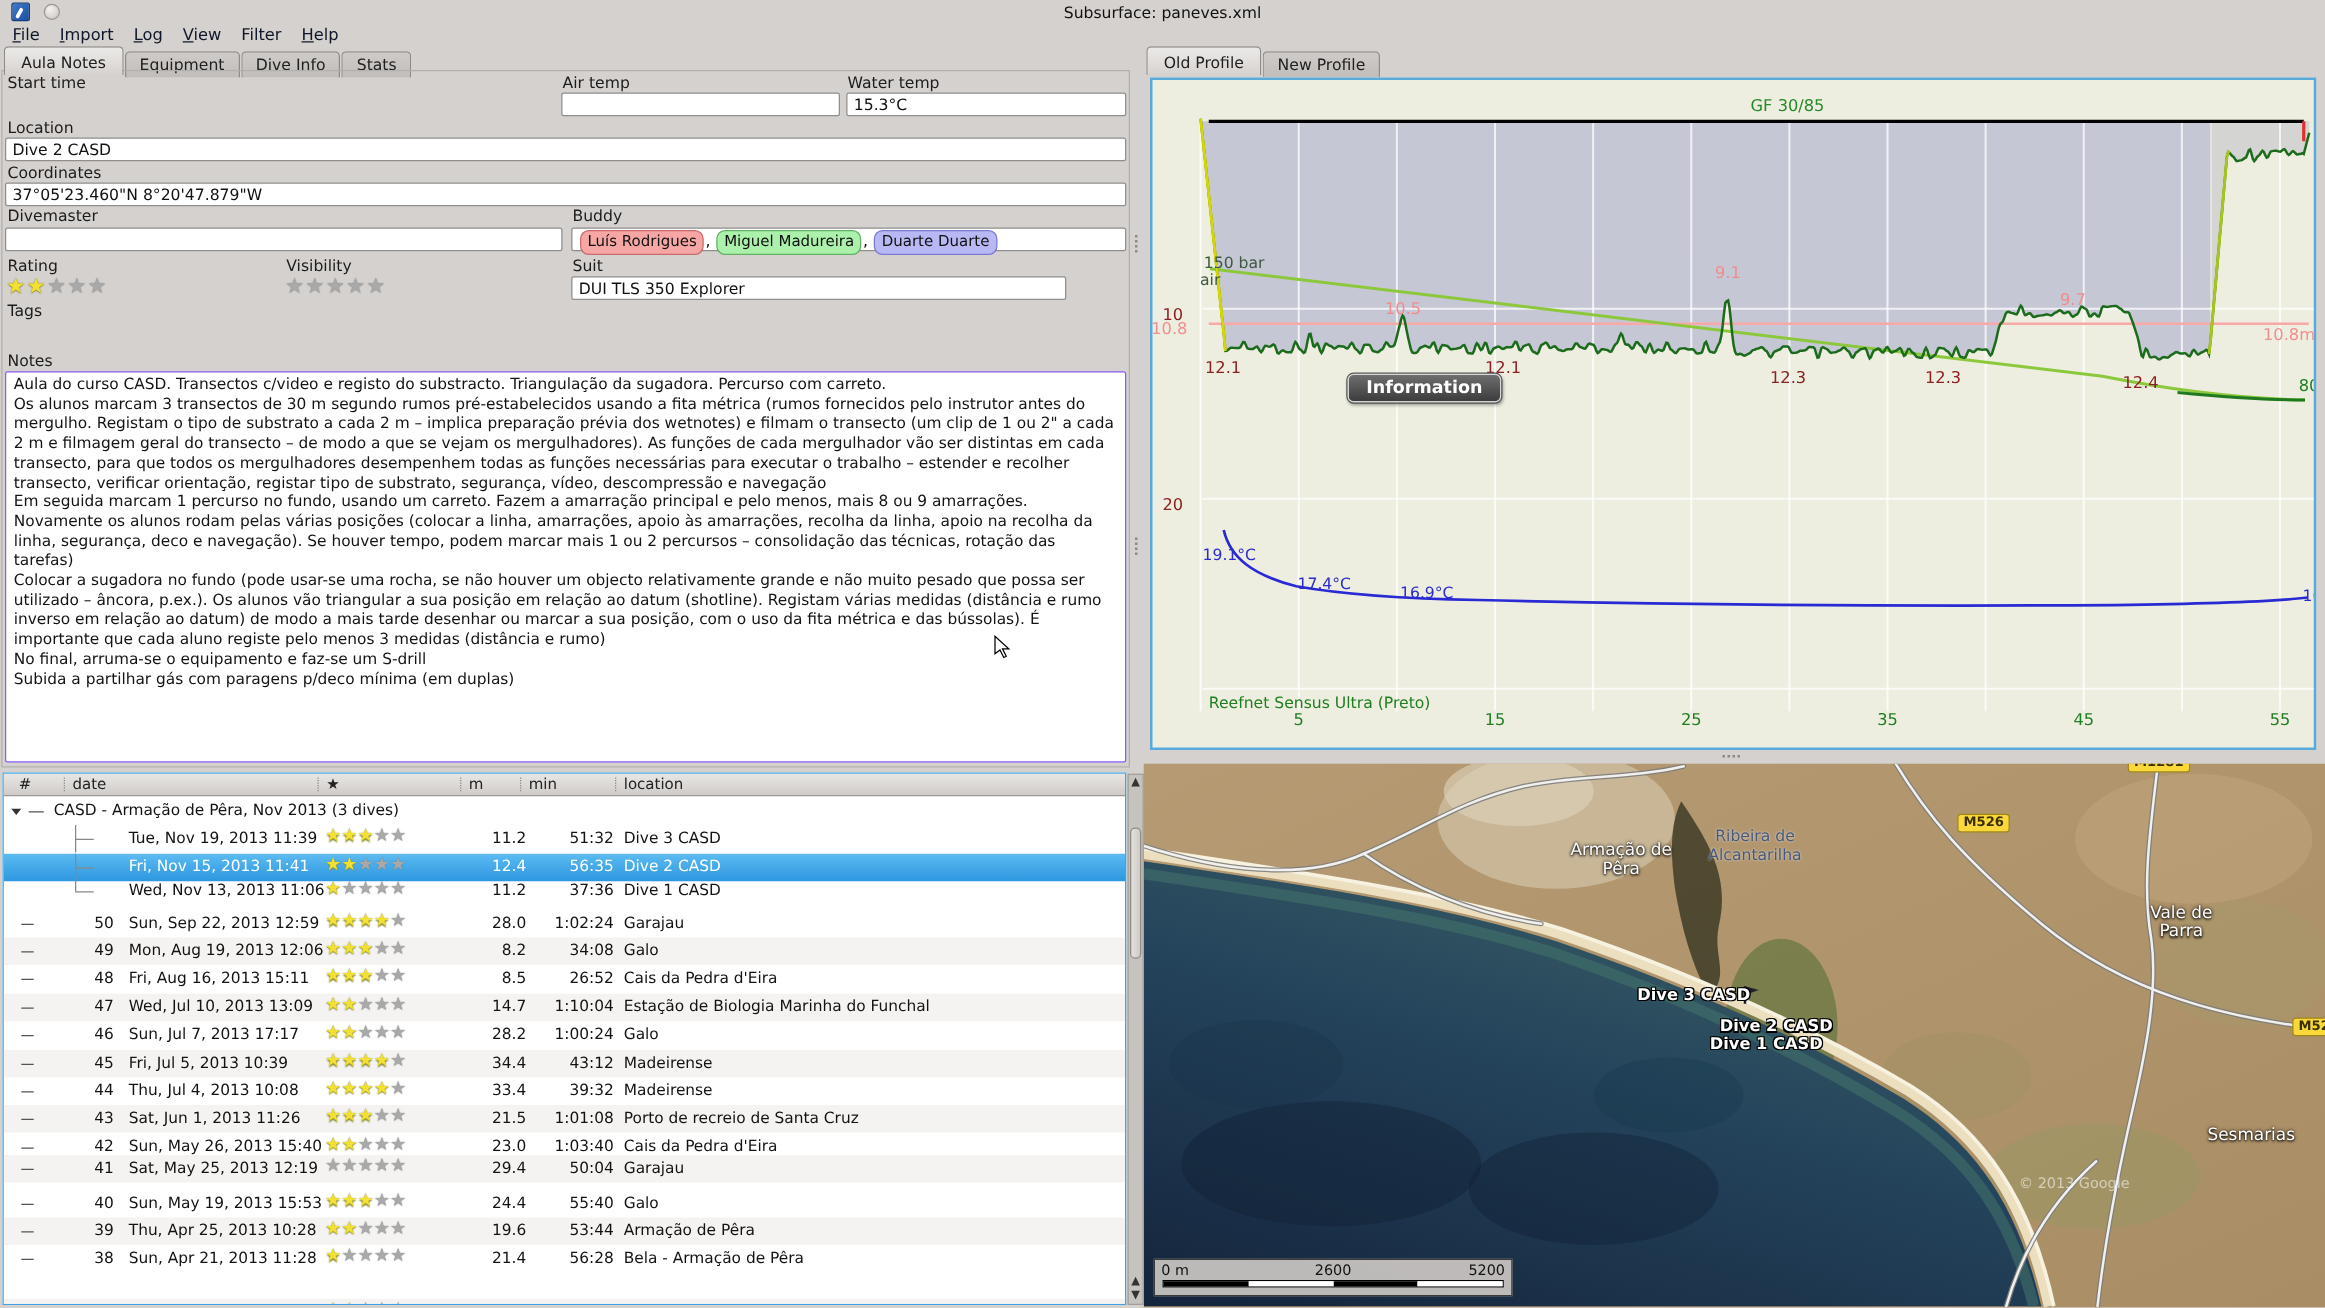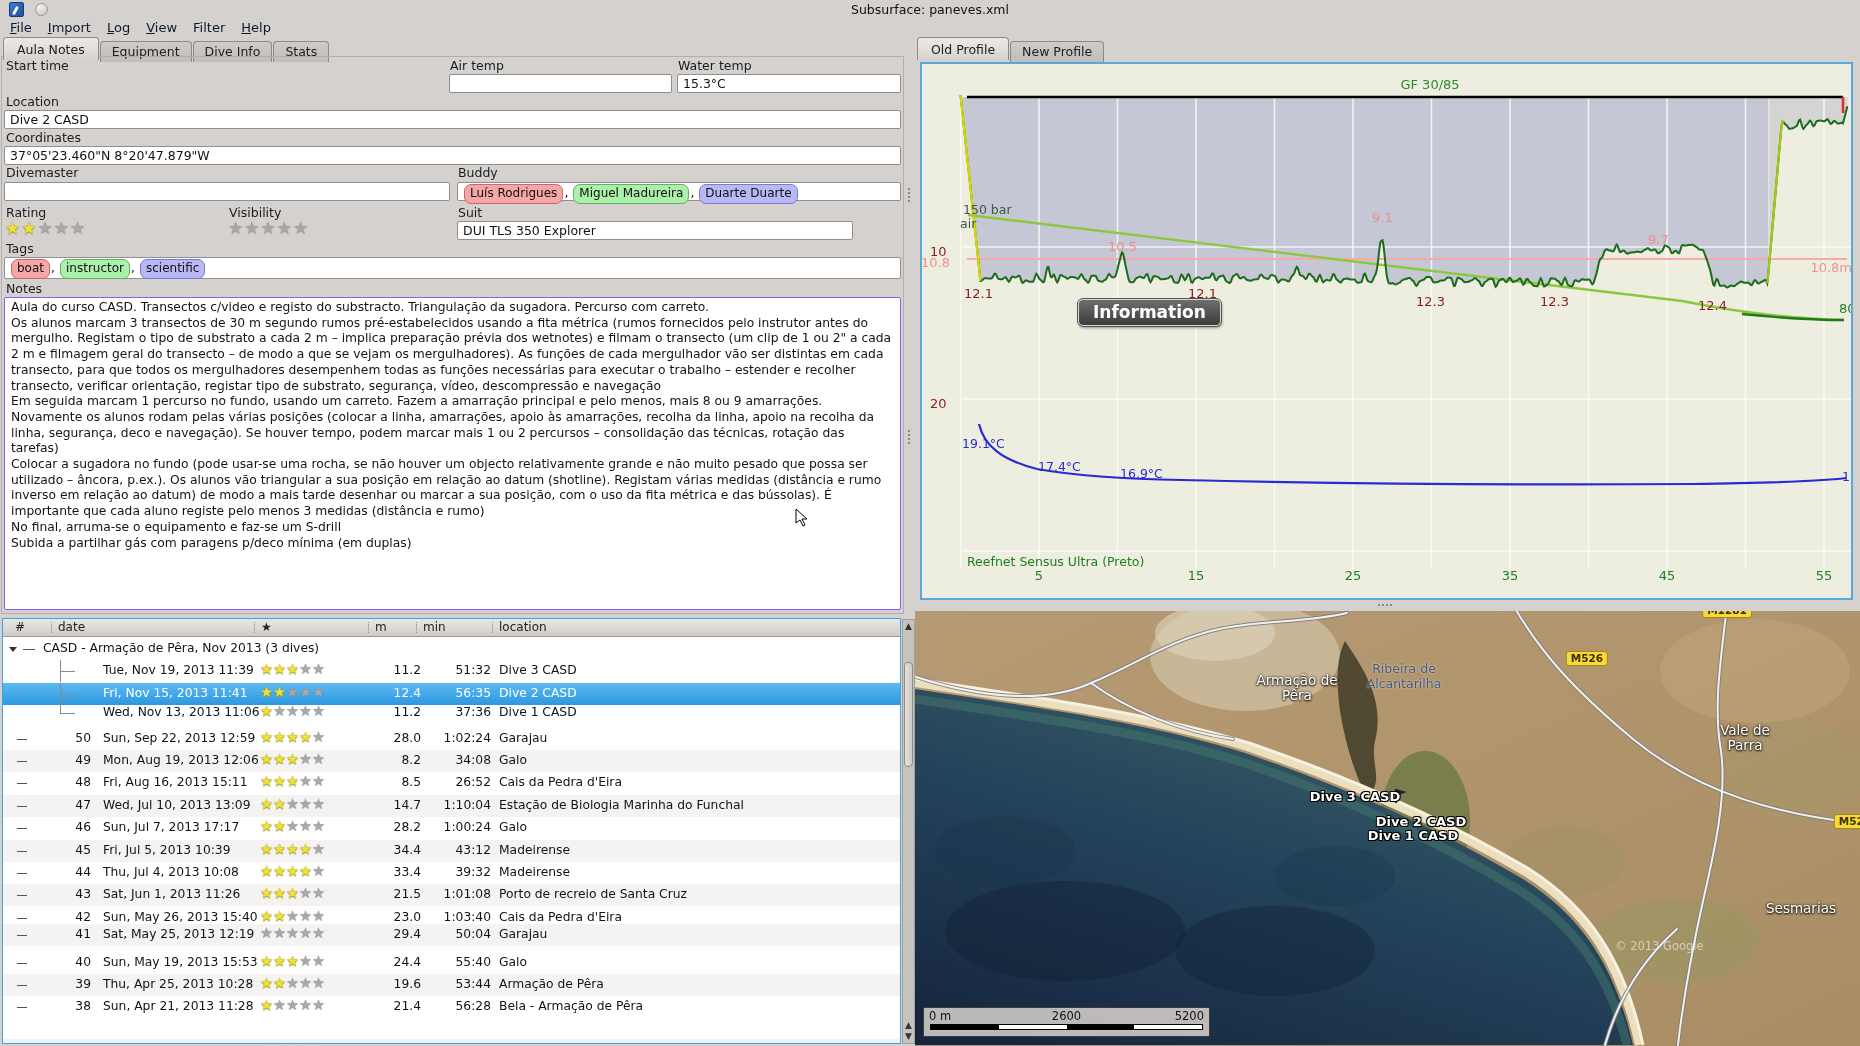--- a/index.html
+++ b/index.html
@@ -76,21 +76,21 @@
 
   
   .sbar { position:absolute; background:#c6c2be; border:1px solid #a29e9a; }
   .sb-thumb { position:absolute; left:1px; width:9px; background:linear-gradient(90deg,#e4e0dc,#cfcbc7); border:1px solid #908c88; border-radius:4px; }
   .sb-arrow { position:absolute; left:2px; width:8px; height:8px; font-size:9px; color:#333; line-height:8px; }
 
   
   #profile-wrap { position:absolute; left:920px; top:62px; width:933px; height:538px;
                   border:2px solid #58aadc; background:#edeee0; }
   #info-tip { position:absolute; left:156px; top:235px; padding:2px 14px 3px;
-              background:linear-gradient(#6e6e6e,#3c3c3c); color:#fff; font-weight:bold; font-size:17px;
+              background:linear-gradient(#6e6e6e,#3c3c3c); color:#fff; font-weight:bold; font-size:14px;
               border:1px solid #d8d8d8; outline:1px solid #555; border-radius:5px; box-shadow:1px 2px 3px rgba(0,0,0,.4); }
 
   
   #map { position:absolute; left:915px; top:611px; width:945px; height:435px; overflow:hidden; background:#b29670; }
   .map-label { position:absolute; transform:translateX(-50%); text-align:center; font-size:13.5px; color:#fff;
                text-shadow:0 1px 2px #000,0 0 3px rgba(0,0,0,.9); line-height:15px; }
   .map-label.water { color:#46597c; font-size:12.5px; text-shadow:0 0 2px rgba(255,255,255,.75); }
   .badge { position:absolute; transform:translateX(-50%); background:#fbd83a; border:1px solid #a08818;
            border-radius:3px; font-size:10.5px; font-weight:bold; color:#3a3000; padding:0 4px 1px; }
   .dive-label { position:absolute; transform:translateX(-50%); font-size:13px; font-weight:bold; color:#fff; white-space:nowrap;
@@ -141,21 +141,20 @@
   <div class="input pillbox" style="left:457px; top:182px; width:444px;" id="buddy-box"><span class="pill pill-red">Luís Rodrigues</span>, <span class="pill pill-green">Miguel Madureira</span>, <span class="pill pill-blue">Duarte Duarte</span></div>
 
   <div class="lbl" style="left:6px; top:205px;">Rating</div>
   <div class="stars-row" style="left:5px; top:219px;" id="rating-stars"><span class="star s-f">★</span><span class="star s-f">★</span><span class="star s-e">★</span><span class="star s-e">★</span><span class="star s-e">★</span></div>
   <div class="lbl" style="left:229px; top:205px;">Visibility</div>
   <div class="stars-row" style="left:228px; top:219px;" id="visibility-stars"><span class="star s-e">★</span><span class="star s-e">★</span><span class="star s-e">★</span><span class="star s-e">★</span><span class="star s-e">★</span></div>
   <div class="lbl" style="left:458px; top:205px;">Suit</div>
   <div class="input" style="left:457px; top:221px; width:396px;">DUI TLS 350 Explorer</div>
 
   <div class="lbl" style="left:6px; top:241px;">Tags</div>
-  <div class="input pillbox" style="left:4px; top:257px; width:897px; height:22px;" id="tags-box"><span class="pill pill-red">boat</span>, <span class="pill pill-green">instructor</span>, <span class="pill pill-blue">scientific</span></div>
 
   <div class="lbl" style="left:6px; top:281px;">Notes</div>
   <div class="notes-box" style="left:4px; top:297px; width:897px; height:313px;">Aula do curso CASD. Transectos c/video e registo do substracto. Triangulação da sugadora. Percurso com carreto.
 Os alunos marcam 3 transectos de 30 m segundo rumos pré-estabelecidos usando a fita métrica (rumos fornecidos pelo instrutor antes do mergulho. Registam o tipo de substrato a cada 2 m – implica preparação prévia dos wetnotes) e filmam o transecto (um clip de 1 ou 2" a cada 2 m e filmagem geral do transecto – de modo a que se vejam os mergulhadores). As funções de cada mergulhador vão ser distintas em cada transecto, para que todos os mergulhadores desempenhem todas as funções necessárias para executar o trabalho – estender e recolher transecto, verificar orientação, registar tipo de substrato, segurança, vídeo, descompressão e navegação
 Em seguida marcam 1 percurso no fundo, usando um carreto. Fazem a amarração principal e pelo menos, mais 8 ou 9 amarrações.
 Novamente os alunos rodam pelas várias posições (colocar a linha, amarrações, apoio às amarrações, recolha da linha, apoio na recolha da linha, segurança, deco e navegação). Se houver tempo, podem marcar mais 1 ou 2 percursos – consolidação das técnicas, rotação das tarefas)
 Colocar a sugadora no fundo (pode usar-se uma rocha, se não houver um objecto relativamente grande e não muito pesado que possa ser utilizado – âncora, p.ex.). Os alunos vão triangular a sua posição em relação ao datum (shotline). Registam várias medidas (distância e rumo inverso em relação ao datum) de modo a mais tarde desenhar ou marcar a sua posição, com o uso da fita métrica e das bússolas). É importante que cada aluno registe pelo menos 3 medidas (distância e rumo)
 No final, arruma-se o equipamento e faz-se um S-drill
 Subida a partilhar gás com paragens p/deco mínima (em duplas)</div>
 

